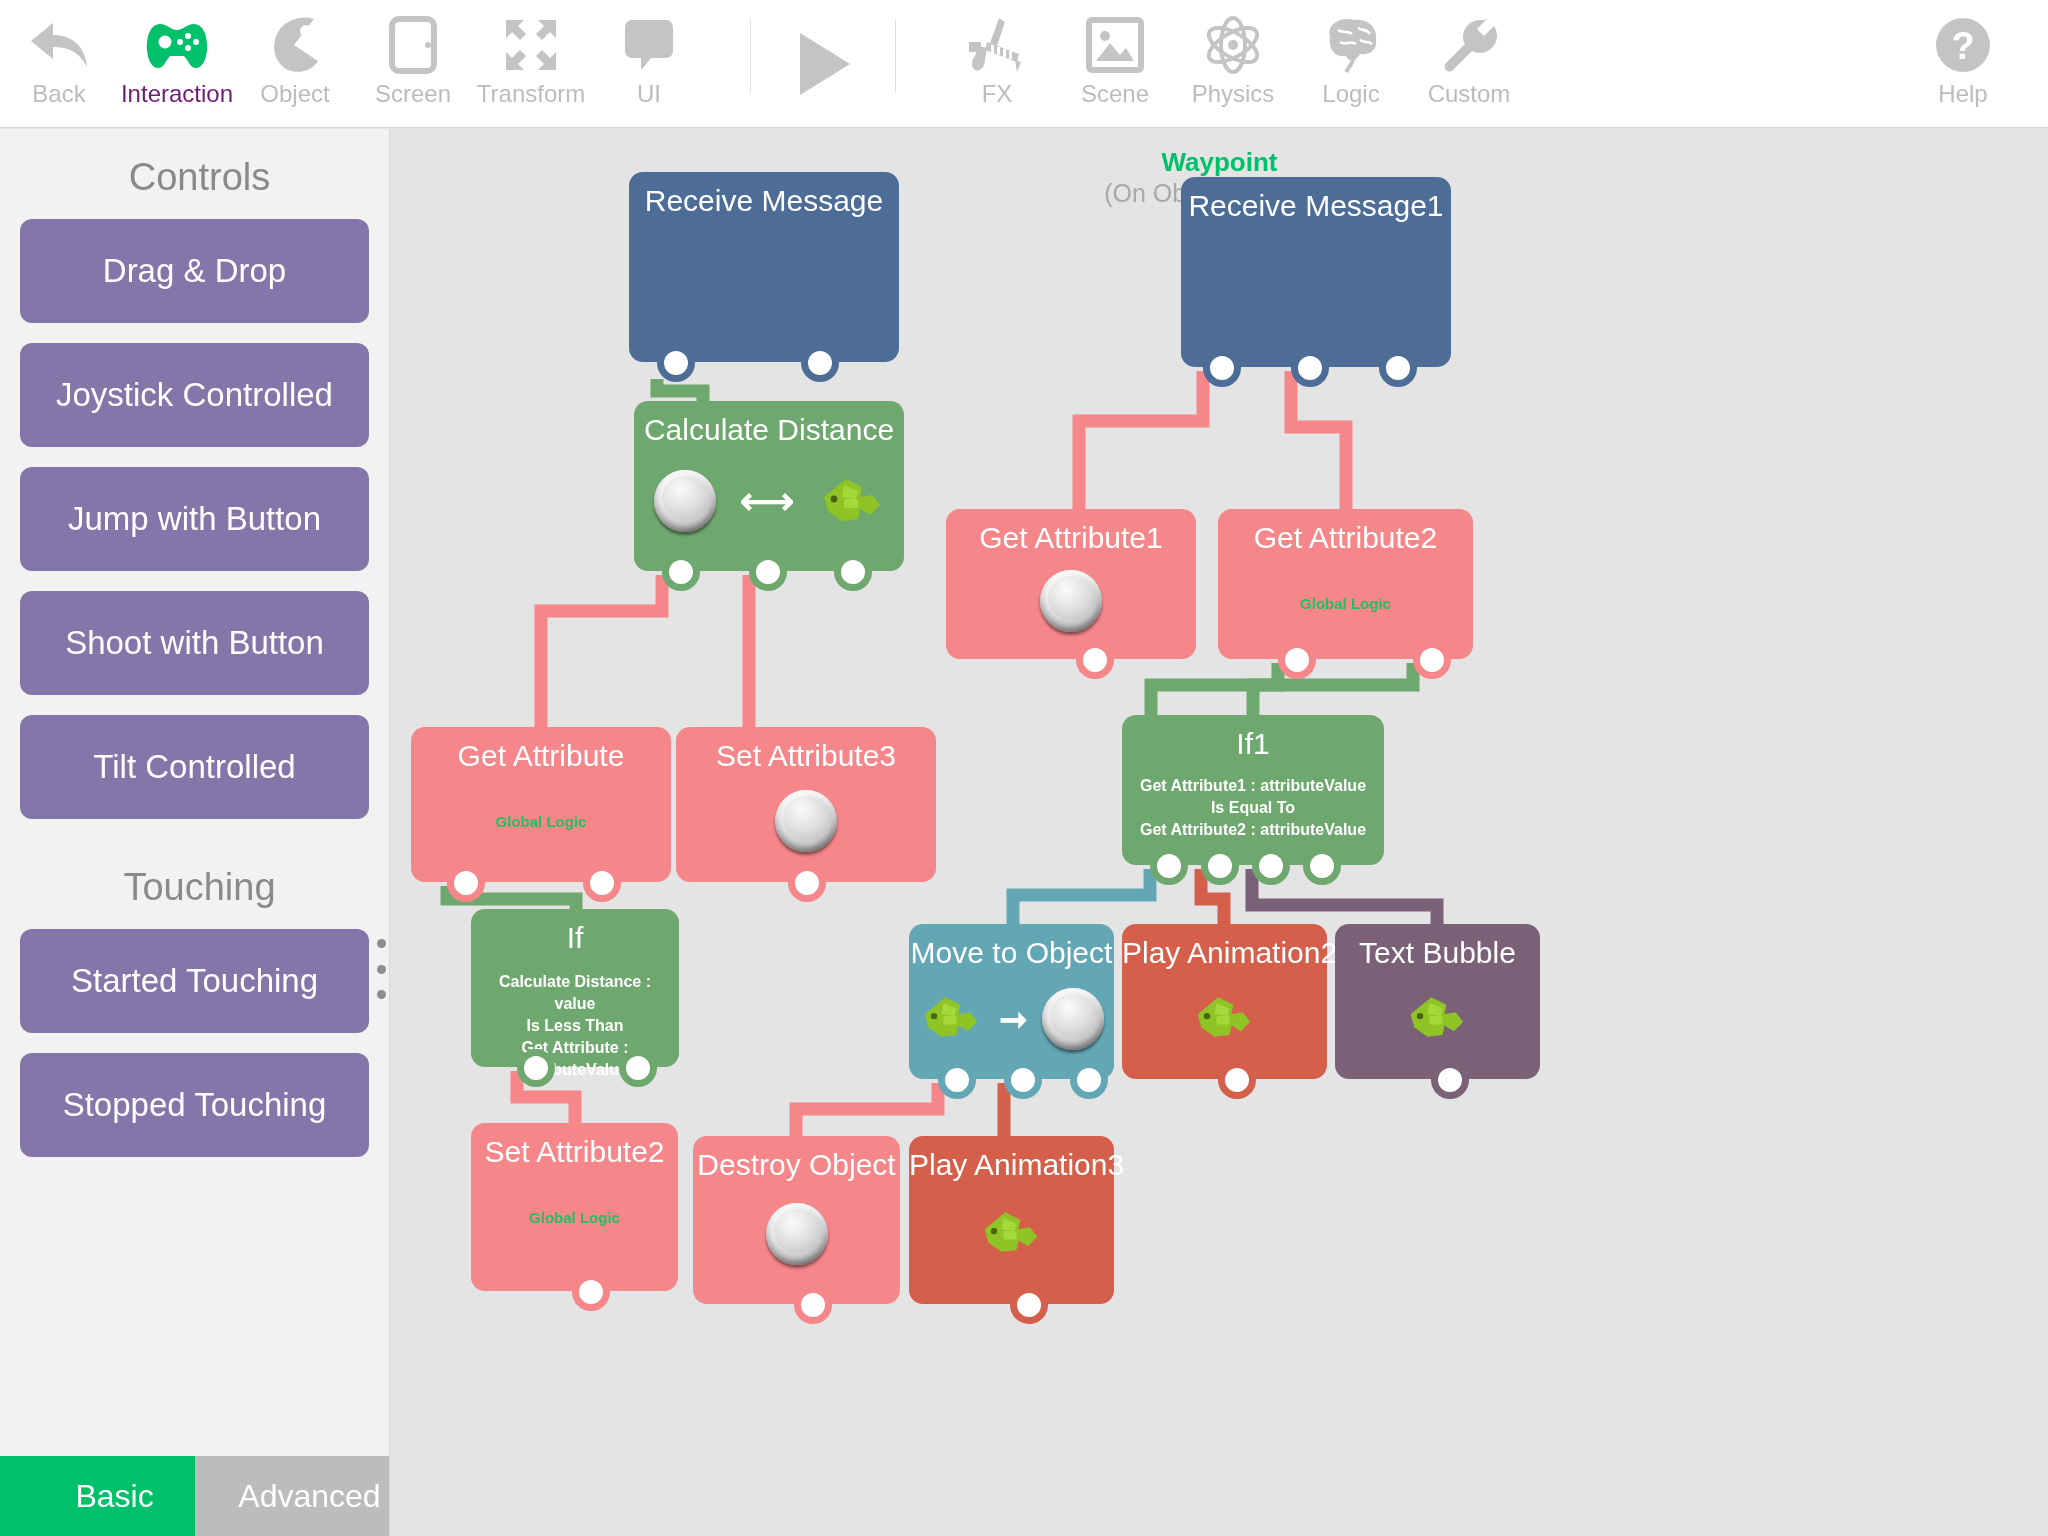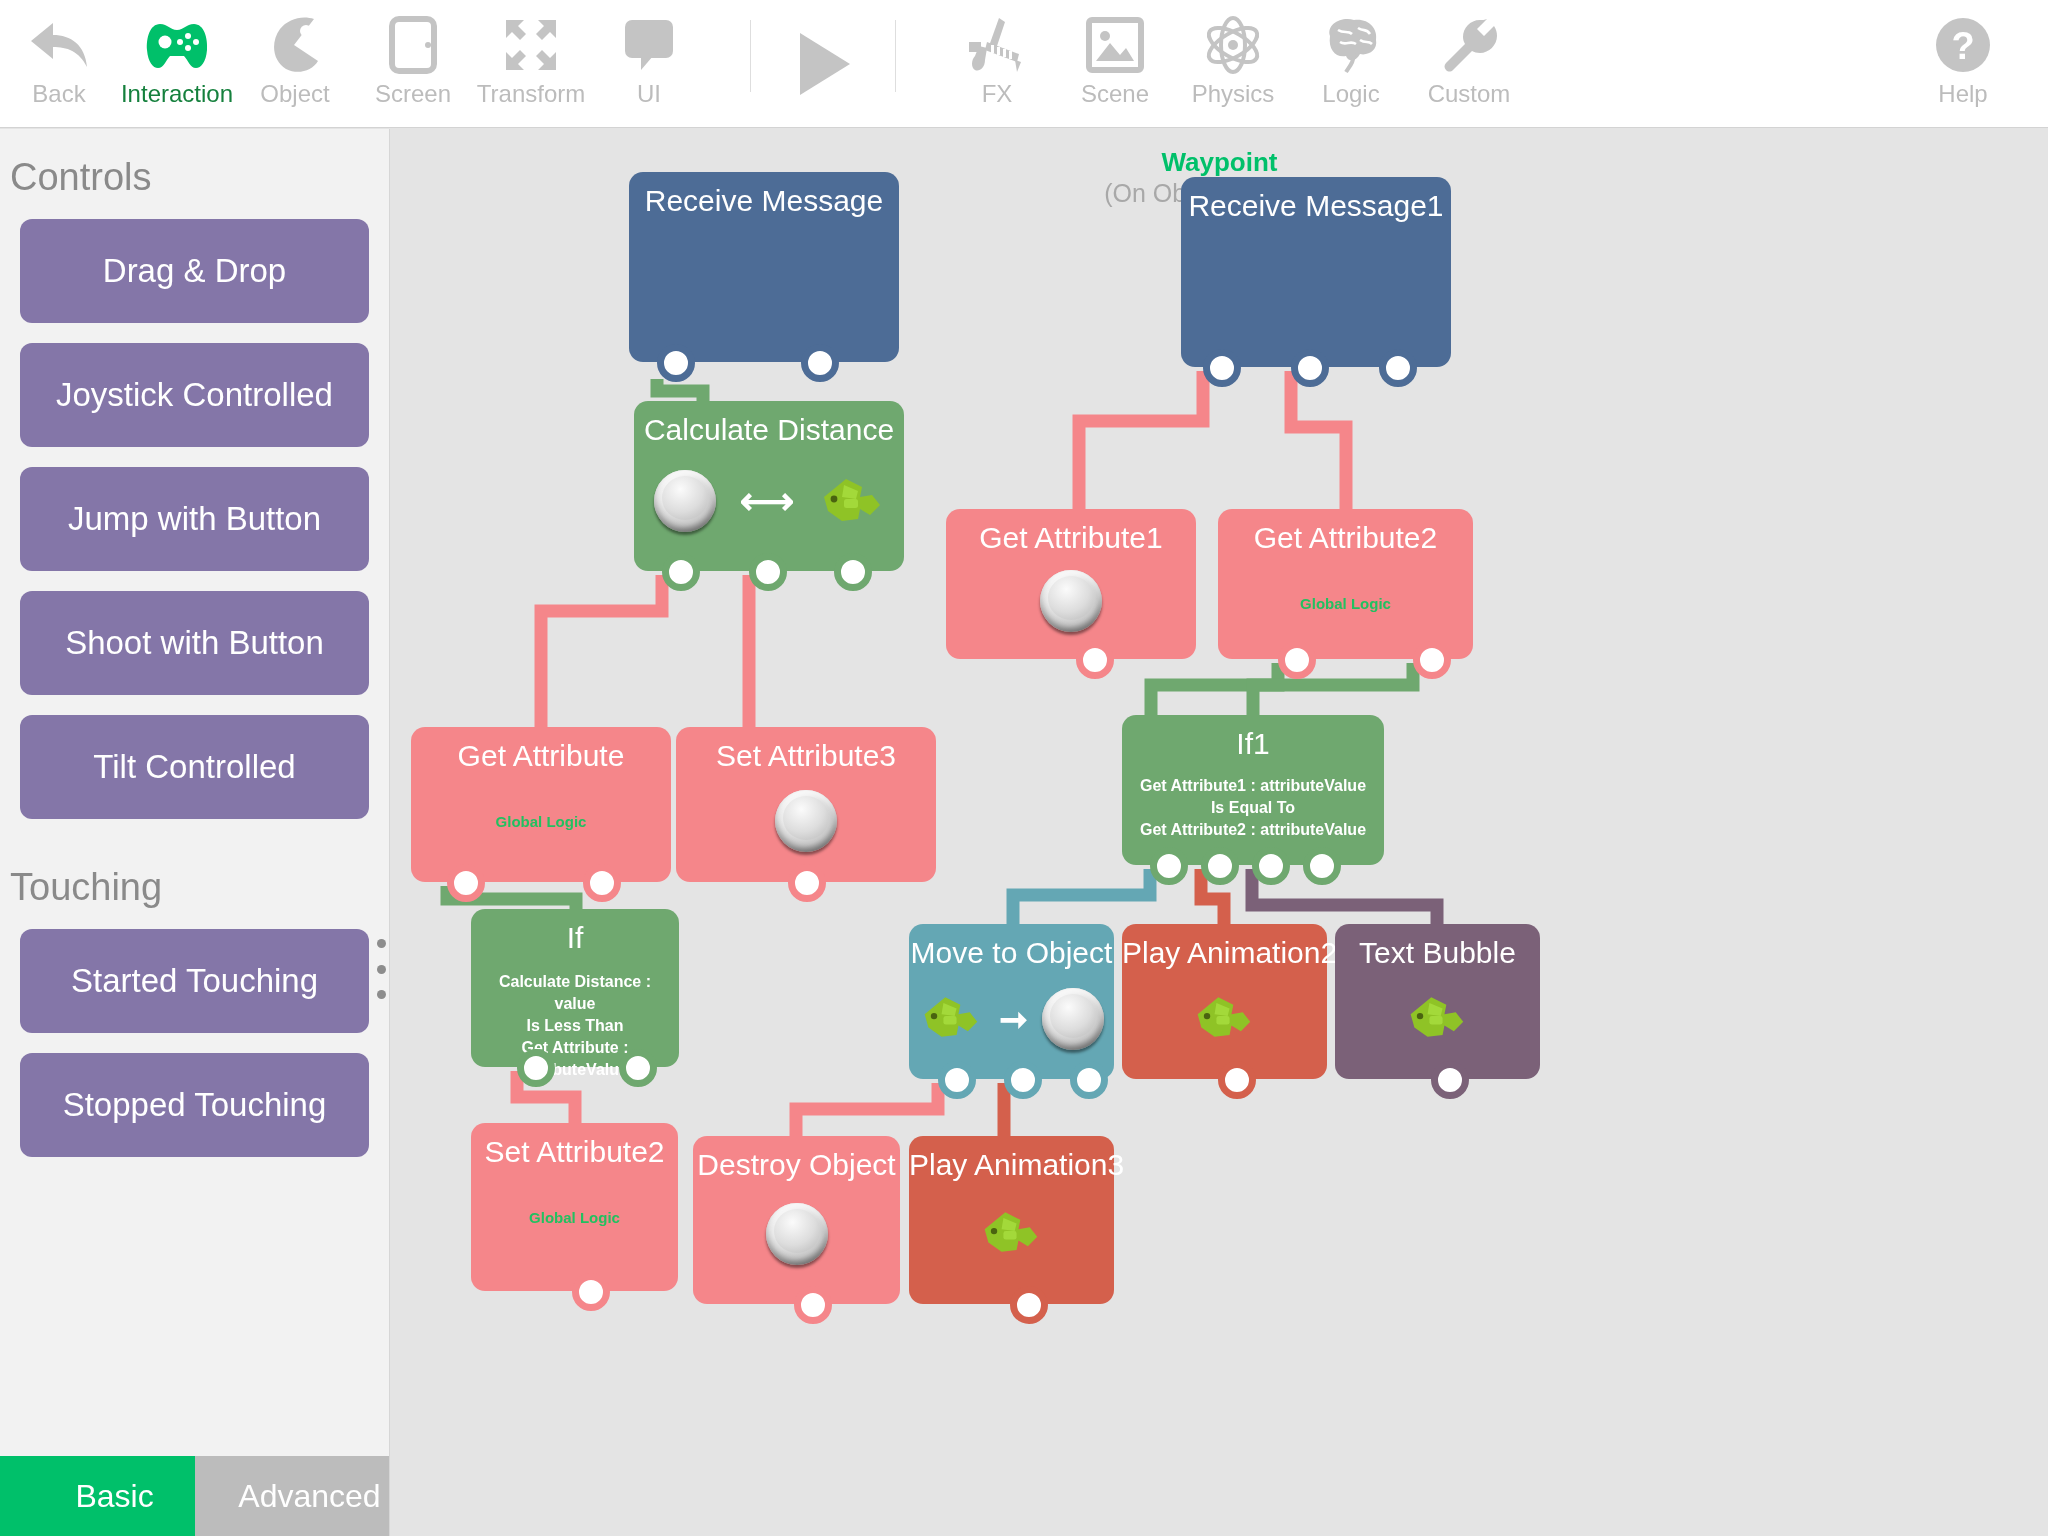--- a/index.html
+++ b/index.html
@@ -21,34 +21,34 @@
     width: 118px; height: 128px;
     display: flex; flex-direction: column;
     align-items: center; justify-content: flex-start;
     padding-top: 12px;
     color: #bcbcbc;
     cursor: pointer;
   }
   .tb-icon { height: 66px; display: flex; align-items: center; justify-content: center; }
   .tb-label { font-size: 24px; line-height: 28px; margin-top: 2px; }
   .tb-item.active { color: #00c06a; }
-  .tb-item.active .tb-label { color: #15803d; }
+  .tb-item.active .tb-label { color: #701a75; }
   .tb-sep { width: 1px; height: 72px; background: #dedede; margin-top: 20px; }
   .tb-spacer { flex: 1 1 auto; }
   .tb-play { width: 144px; height: 128px; display: flex; align-items: center; justify-content: center; padding-top: 0; }
 
   
   #sidebar {
     position: absolute; left: 0; top: 129px; width: 390px; height: 1407px;
     background: #f2f2f2;
     border-right: 1px solid #d6d6d6;
     overflow: hidden;
   }
   .side-head {
-    font-size: 38px; color: #8a8a8a; 
+    font-size: 38px; color: #8a8a8a; text-align: center;
     line-height: 40px; padding: 28px 0 22px 10px; font-weight: 400;
   }
   .side-btn {
     margin: 0 20px 20px 20px; height: 104px;
     background: #8476a8; border-radius: 12px;
     color: #ffffff; font-size: 33px;
     display: flex; align-items: center; justify-content: center;
     cursor: pointer;
   }
   #resize-handle {

